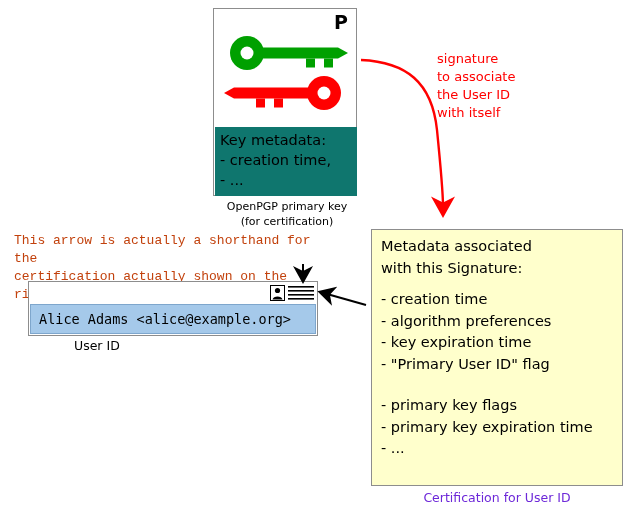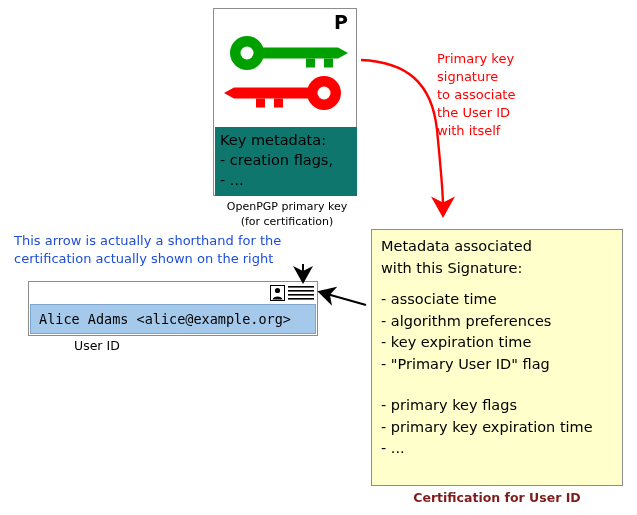--- a/index.html
+++ b/index.html
@@ -93,22 +93,23 @@
     line-height: 18px;
   }
 
   
   #shorthand-note {
     position: absolute;
     left: 14px;
     top: 232px;
     width: 310px;
     font-size: 13px;
-    color: #1d4ed8;
+    color: #c2410c;
     line-height: 18px;
+    font-family: Liberation Mono, monospace;
   }
 
   
   #user-id-card {
     position: absolute;
     left: 28px;
     top: 281px;
     width: 290px;
     height: 55px;
     border: 1px solid #8d8d8d;
@@ -168,22 +169,21 @@
     height: 10px;
     line-height: 10px;
   }
   #certification-caption {
     position: absolute;
     left: 371px;
     top: 490px;
     width: 252px;
     text-align: center;
     font-size: 12.5px;
-    color: #7f1d1d;
-    font-weight: bold;
+    color: #6d28d9;
   }
 </style>
 </head>
 <body>
 
 <div class="stage">
 
   <div id="primary-key-card">
     <div id="primary-key-letter">P</div>
 
@@ -203,32 +203,31 @@
         <circle cx="110" cy="62" r="6.5" fill="#ffffff"></circle>
         <rect x="20" y="56.5" width="77" height="11" fill="#ff0000"></rect>
         <rect x="42" y="67.5" width="9" height="9" fill="#ff0000"></rect>
         <rect x="60" y="67.5" width="9" height="9" fill="#ff0000"></rect>
         <polygon points="20,56.5 10,62 20,67.5" fill="#ff0000"></polygon>
       </g>
     </svg>
 
     <div id="key-metadata-box">
       <div class="mline">Key metadata:</div>
-      <div class="mline">- creation flags,</div>
+      <div class="mline">- creation time,</div>
       <div class="mline">- ...</div>
     </div>
   </div>
 
   <div id="primary-key-caption">
     <div>OpenPGP primary key</div>
     <div>(for certification)</div>
   </div>
 
   <div id="red-annotation">
-    <div>Primary key</div>
     <div>signature</div>
     <div>to associate</div>
     <div>the User ID</div>
     <div>with itself</div>
   </div>
 
   <div id="shorthand-note">
     <div>This arrow is actually a shorthand for the</div>
     <div>certification actually shown on the right</div>
   </div>
@@ -244,21 +243,21 @@
       <rect x="18" y="13" width="26" height="1.6" fill="#000000"></rect>
     </svg>
     <div id="user-id-value">Alice Adams &lt;alice@example.org&gt;</div>
   </div>
   <div id="user-id-caption">User ID</div>
 
   <div id="certification-card">
     <div class="cline">Metadata associated</div>
     <div class="cline">with this Signature:</div>
     <div class="cline blank"></div>
-    <div class="cline">- associate time</div>
+    <div class="cline">- creation time</div>
     <div class="cline">- algorithm preferences</div>
     <div class="cline">- key expiration time</div>
     <div class="cline">- "Primary User ID" flag</div>
     <div class="cline blank"></div>
     <div class="cline blank"></div>
     <div class="cline">- primary key flags</div>
     <div class="cline">- primary key expiration time</div>
     <div class="cline">- ...</div>
   </div>
   <div id="certification-caption">Certification for User ID</div>

